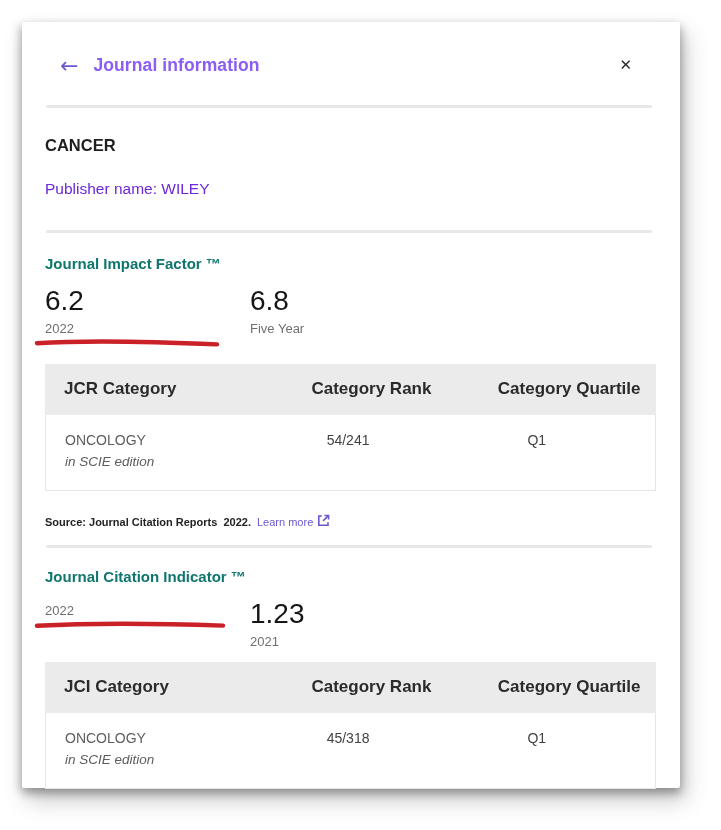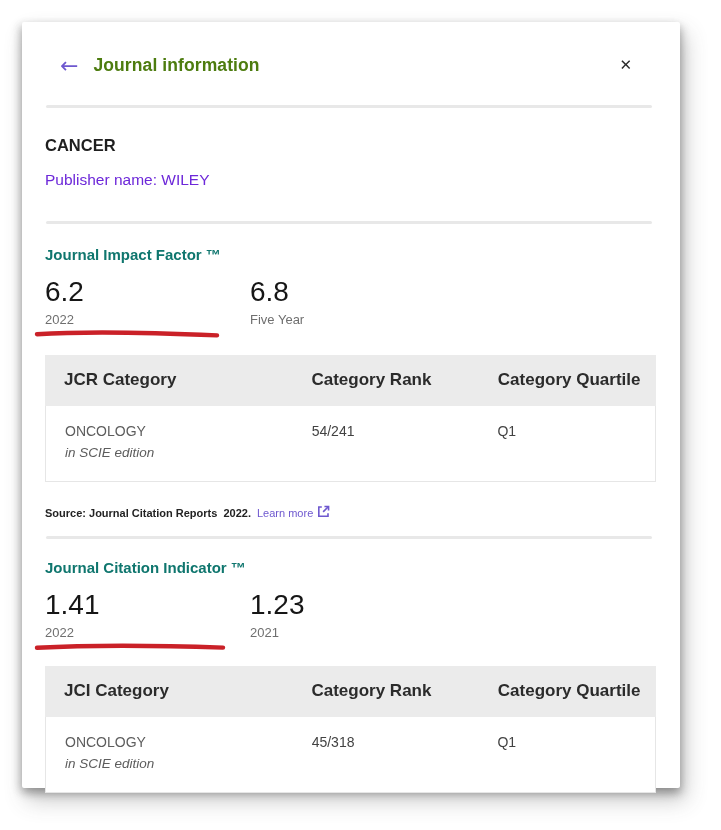--- a/index.html
+++ b/index.html
@@ -25,52 +25,52 @@
     padding: 4px 46px 0 36px;
   }
   .back-button {
     background: none; border: 0; cursor: pointer;
     color: #6e58cf; font-size: 22px; line-height: 1;
     margin-right: 13px; padding: 0 2px;
     font-family: "DejaVu Sans", sans-serif;
   }
   .panel-title {
     flex: 1;
-    font-size: 17.5px; font-weight: 700; color: #4d7c0f;
+    font-size: 17.5px; font-weight: 700; color: #8b5cf6;
     letter-spacing: .1px;
   }
   .close-button {
     background: none; border: 0; cursor: pointer;
     color: #2a2a2a; font-size: 15px; line-height: 1; padding: 2px;
     font-family: "DejaVu Sans", sans-serif;
   }
   .divider {
     height: 3px; background: #e8e8e8; border-radius: 2px;
     margin: 0 28px 0 24px;
   }
   
   .journal-head { padding: 28px 24px 32px 23px; }
-  .journal-name { font-size: 16.5px; font-weight: 700; color: #1f1f1f; margin-bottom: 16px; }
+  .journal-name { font-size: 16.5px; font-weight: 700; color: #1f1f1f; margin-bottom: 25px; }
   .publisher-line { font-size: 15.5px; color: #6d28d9; }
   
   .metric-section { padding: 22px 24px 0 23px; }
   .section-title { font-size: 15px; font-weight: 700; color: #0f766e; margin-bottom: 13px; }
   .metrics-row { display: flex; }
   .metric-block { width: 205px; }
   .metric-value { font-size: 28px; color: #161616; line-height: 1.12; }
   .metric-label { font-size: 13px; color: #6f6f6f; margin-top: 5px; }
   .underline-annotation { display: block; margin: 2px 0 0 -11px; }
   
   .jtable { margin-top: 15px; border: 1px solid #e6e6e6; background: #fff; }
   .jtable-head {
     display: grid; grid-template-columns: 40.5% 30.5% 29%;
     background: #ebebeb; margin: -1px -1px 0 -1px;
   }
   .th { font-size: 17px; font-weight: 700; color: #2b2b2b; padding: 15px 8px 16px 19px; }
-  .jtable-row { display: grid; grid-template-columns: 40.5% 30.5% 29%; }
+  .jtable-row { display: grid; grid-template-columns: 40.5% 30.5% 29%; gap: 15px; }
   .td { font-size: 14px; color: #424242; padding: 17px 8px 6px 19px; vertical-align: top; }
   .td .category-name { color: #5d5d5d; }
   .edition-note { font-style: italic; font-size: 13.5px; color: #5d5d5d; margin-top: 6px; padding-bottom: 15px; }
   
   .source-line { margin-top: 22px; padding-bottom: 13px; font-size: 11px; line-height: 1.25; }
   .source-label { font-weight: 700; color: #232323; white-space: pre-wrap; }
   .learn-more-link { color: #6e58cf; text-decoration: none; margin-left: 6px; cursor: pointer; }
   .ext-icon { display: inline-block; vertical-align: -2px; margin-left: 3px; }
 </style>
 </head>
@@ -137,21 +137,20 @@
           </svg></span>
     </div>
   </div>
 
   <div class="divider"></div>
 
   <div class="metric-section" style="padding-top:20px">
     <div class="section-title">Journal Citation Indicator ™</div>
     <div class="metrics-row">
       <div class="metric-block">
-        <div class="metric-value">1.41</div>
         <div class="metric-label">2022</div>
         <svg class="underline-annotation" width="192" height="11" viewBox="0 0 192 11">
           <path d="M3 5.8 C 55 3.0, 135 3.8, 189 5.6" stroke="#ca2128" stroke-width="4.4" fill="none" stroke-linecap="round"></path>
         </svg>
       </div>
       <div class="metric-block">
         <div class="metric-value">1.23</div>
         <div class="metric-label">2021</div>
       </div>
     </div>

